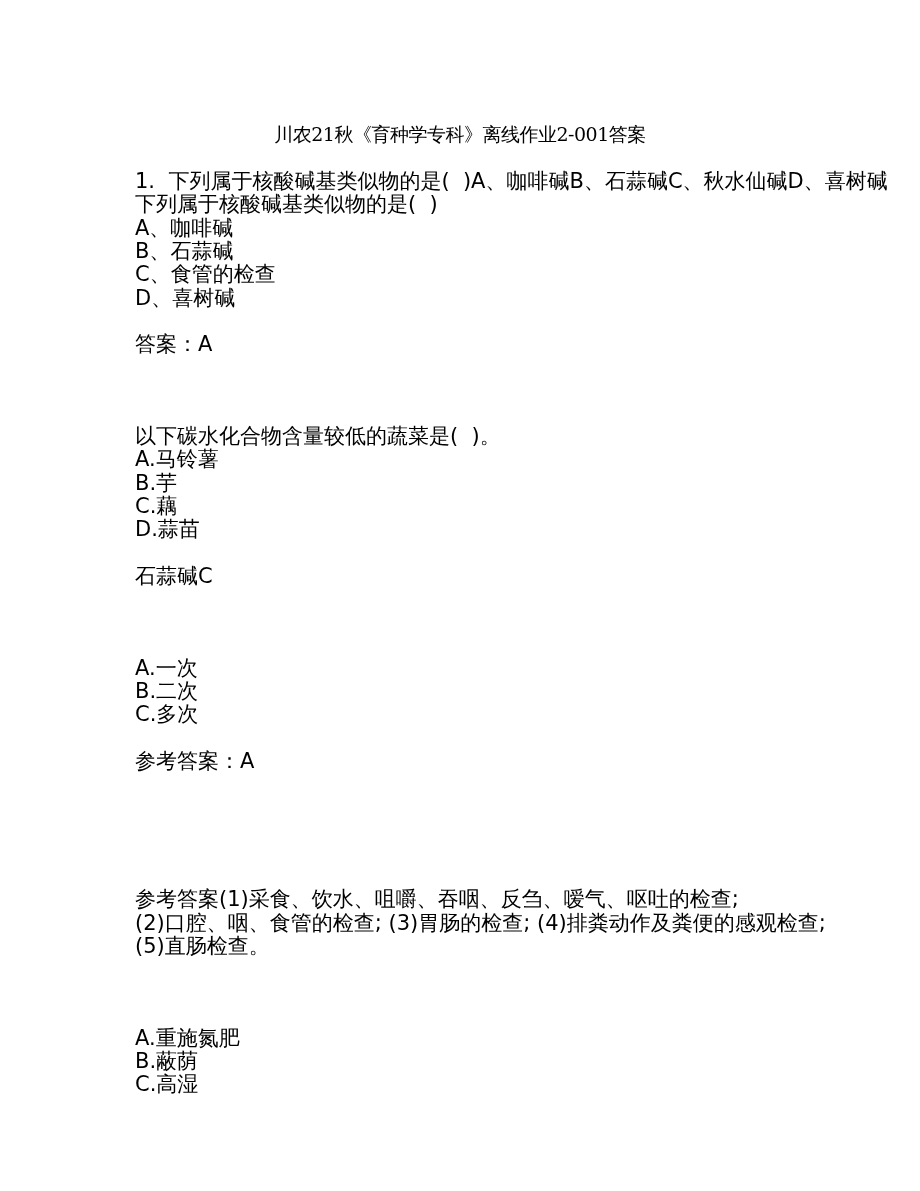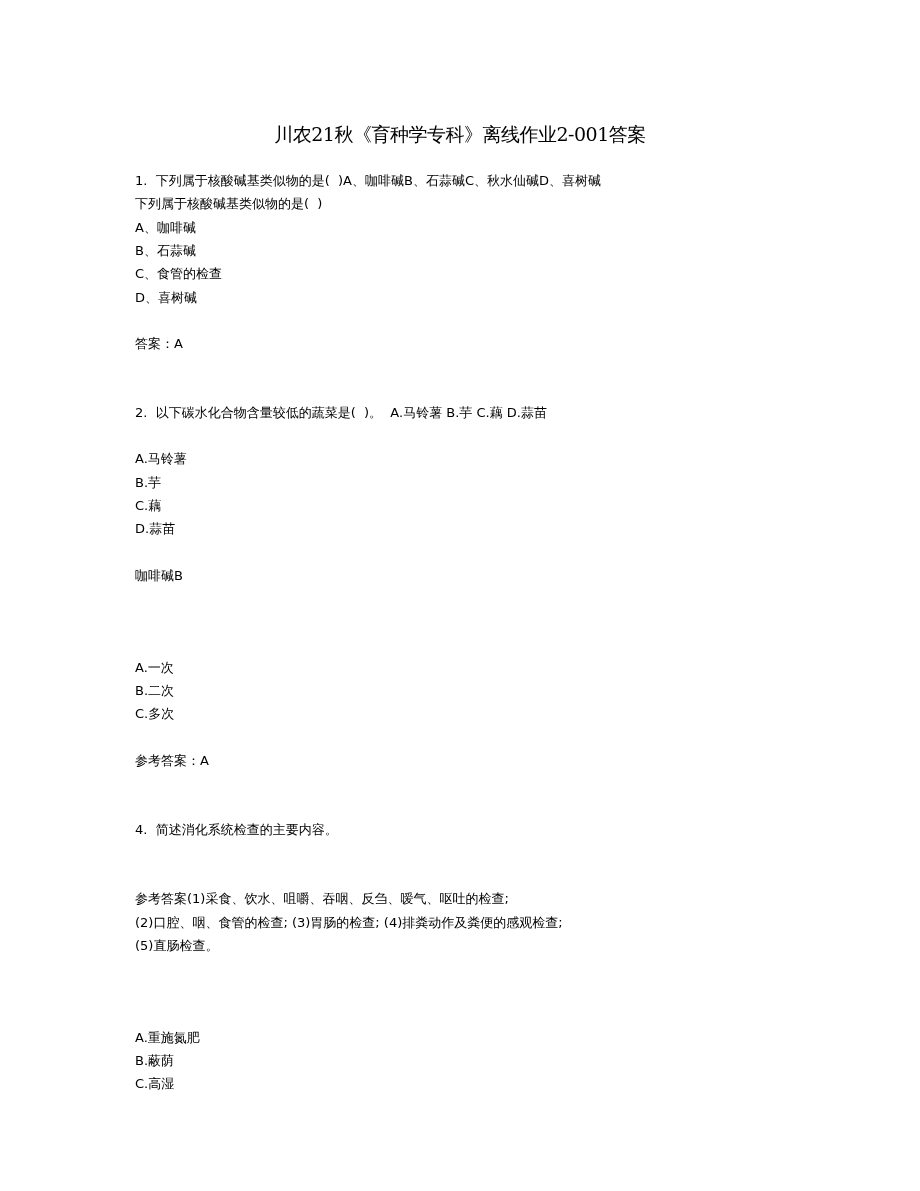--- a/index.html
+++ b/index.html
@@ -4,50 +4,49 @@
 <style>
   html, body { margin: 0; padding: 0; background: #ffffff; }
   body { width: 920px; height: 1191px; position: relative; overflow: hidden; color: #000; }
   .page { position: absolute; left: 0; top: 16px; width: 920px; height: 1191px; }
   .title {
     position: absolute; left: 0; width: 920px; top: 106px; text-align: center;
     font-family: "DejaVu Serif", "Liberation Serif", serif; font-size: 19px; letter-spacing: -0.5px;
   }
   .line {
     position: absolute; left: 135px; white-space: pre;
-    font-family: "DejaVu Sans", "Liberation Sans", sans-serif; font-size: 13px; line-height: 20px;
+    font-family: "DejaVu Sans", "Liberation Sans", sans-serif; font-size: 21px; line-height: 20px;
   }
 </style>
 </head>
 <body>
 
 <div class="page">
   <div class="title">川农21秋《育种学专科》离线作业2-001答案</div>
 
   <div class="line" style="top:155px">1.  下列属于核酸碱基类似物的是(  )A、咖啡碱B、石蒜碱C、秋水仙碱D、喜树碱</div>
   <div class="line" style="top:178px">下列属于核酸碱基类似物的是(  )</div>
   <div class="line" style="top:202px">A、咖啡碱</div>
   <div class="line" style="top:225px">B、石蒜碱</div>
   <div class="line" style="top:248px">C、食管的检查</div>
   <div class="line" style="top:272px">D、喜树碱</div>
   <div class="line" style="top:318px">答案：A</div>
 
-  <div class="line" style="top:387px">2.  以下碳水化合物含量较低的蔬菜是(  )。  A.马铃薯 B.芋 C.藕 D.蒜苗</div>
+  <div class="line" style="top:410px">以下碳水化合物含量较低的蔬菜是(  )。</div>
   <div class="line" style="top:433px">A.马铃薯</div>
   <div class="line" style="top:457px">B.芋</div>
   <div class="line" style="top:480px">C.藕</div>
   <div class="line" style="top:503px">D.蒜苗</div>
-  <div class="line" style="top:550px">咖啡碱B</div>
+  <div class="line" style="top:550px">石蒜碱C</div>
 
   <div class="line" style="top:642px">A.一次</div>
   <div class="line" style="top:665px">B.二次</div>
   <div class="line" style="top:688px">C.多次</div>
   <div class="line" style="top:735px">参考答案：A</div>
 
-  <div class="line" style="top:804px">4.  简述消化系统检查的主要内容。</div>
   <div class="line" style="top:873px">参考答案(1)采食、饮水、咀嚼、吞咽、反刍、嗳气、呕吐的检查;</div>
   <div class="line" style="top:897px">(2)口腔、咽、食管的检查; (3)胃肠的检查; (4)排粪动作及粪便的感观检查;</div>
   <div class="line" style="top:920px">(5)直肠检查。</div>
 
   <div class="line" style="top:1012px">A.重施氮肥</div>
   <div class="line" style="top:1035px">B.蔽荫</div>
   <div class="line" style="top:1058px">C.高湿</div>
 </div>
 
 </body></html>

